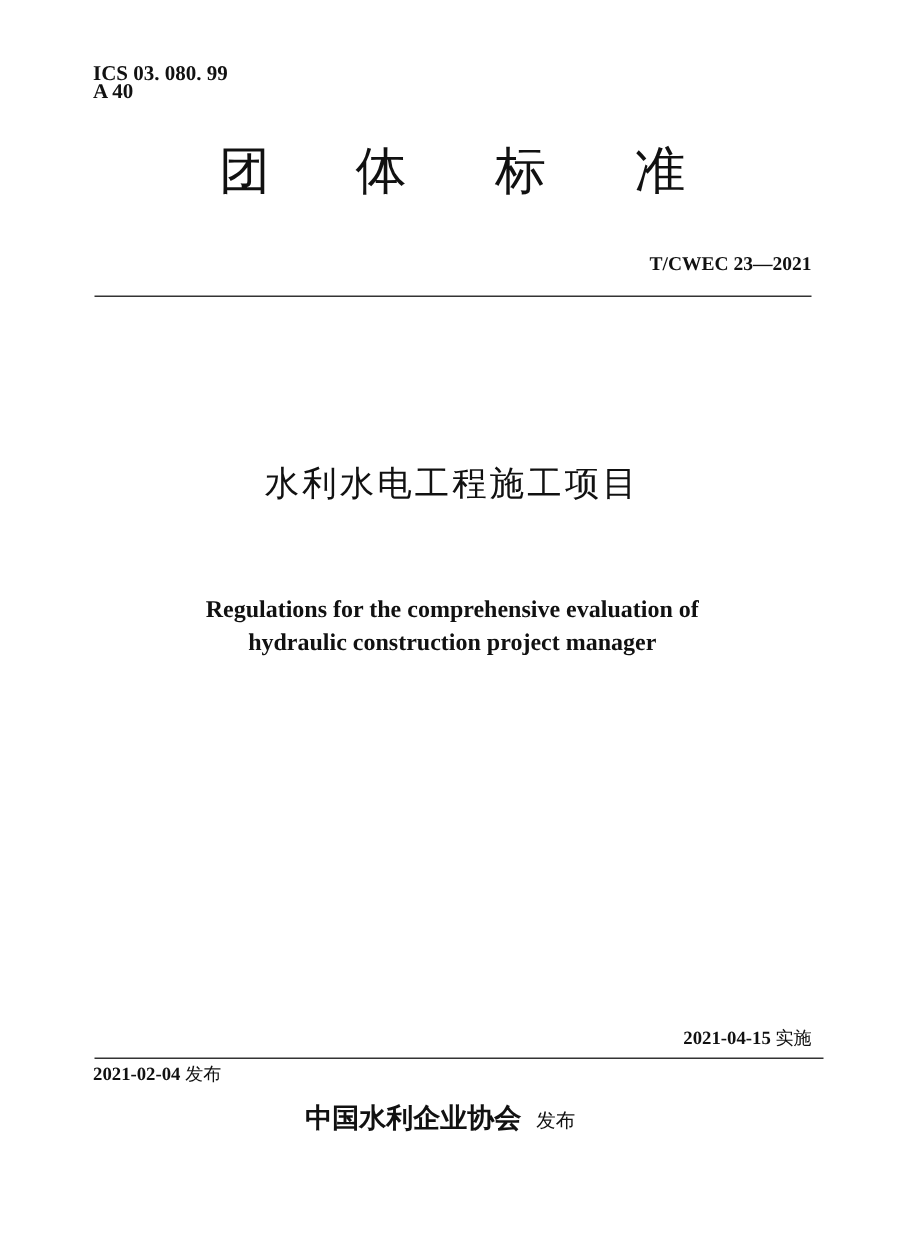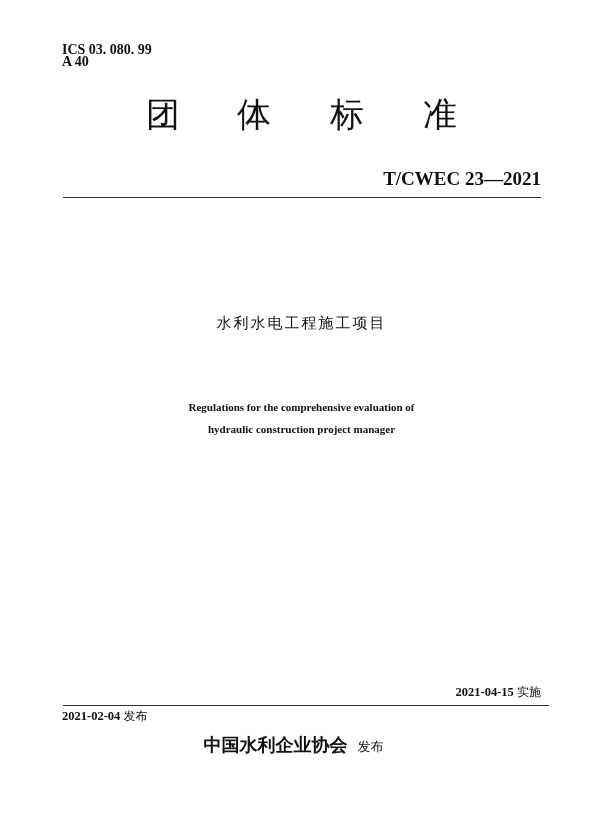--- a/index.html
+++ b/index.html
@@ -3,24 +3,24 @@
 <meta charset="utf-8">
 <style>
   html, body { margin: 0; padding: 0; background: #ffffff; }
   body { width: 603px; height: 828px; position: relative; overflow: hidden; color: #111; }
   .abs { position: absolute; }
   .serif { font-family: "Liberation Serif", "DejaVu Serif", serif; }
   .sans { font-family: "DejaVu Sans", "Liberation Sans", sans-serif; }
   #ics { left: 62px; top: 44px; font-size: 14px; font-weight: bold; line-height: 12px; }
   #title-row { left: 62px; top: 92px; width: 480px; height: 50px; }
   .title-char { position: absolute; top: 0; font-size: 34px; line-height: 44px; font-weight: 500; }
-  #std-no { right: 62px; top: 168px; font-size: 19px; font-weight: bold; }
+  #std-no { right: 62px; top: 168px; font-size: 13px; font-weight: bold; }
   #rule-top { left: 63px; top: 197px; width: 478px; height: 0; border-top: 1.5px solid #333; }
-  #cn-title { left: 0; width: 603px; top: 306px; text-align: center; font-size: 15px; line-height: 34px; letter-spacing: 2px; }
-  #en-title { left: 0; width: 603px; top: 396px; text-align: center; font-size: 11px; font-weight: bold; line-height: 22px; }
+  #cn-title { left: 0; width: 603px; top: 306px; text-align: center; font-size: 23px; line-height: 34px; letter-spacing: 2px; }
+  #en-title { left: 0; width: 603px; top: 396px; text-align: center; font-size: 16px; font-weight: bold; line-height: 22px; }
   #issue-date { left: 62px; top: 708px; font-size: 12.5px; font-weight: bold; }
   #impl-date { right: 62px; top: 684px; font-size: 12.5px; font-weight: bold; }
   .cn-small { font-family: "DejaVu Sans", sans-serif; font-weight: normal; font-size: 12px; }
   #rule-bottom { left: 63px; top: 705px; width: 486px; height: 0; border-top: 1.5px solid #333; }
   #publisher { left: 0; width: 587px; top: 733px; text-align: center; font-size: 18px; font-weight: bold; }
   #publisher .pub-suffix { font-size: 13px; font-weight: normal; margin-left: 10px; }
 </style>
 </head>
 <body>
 

